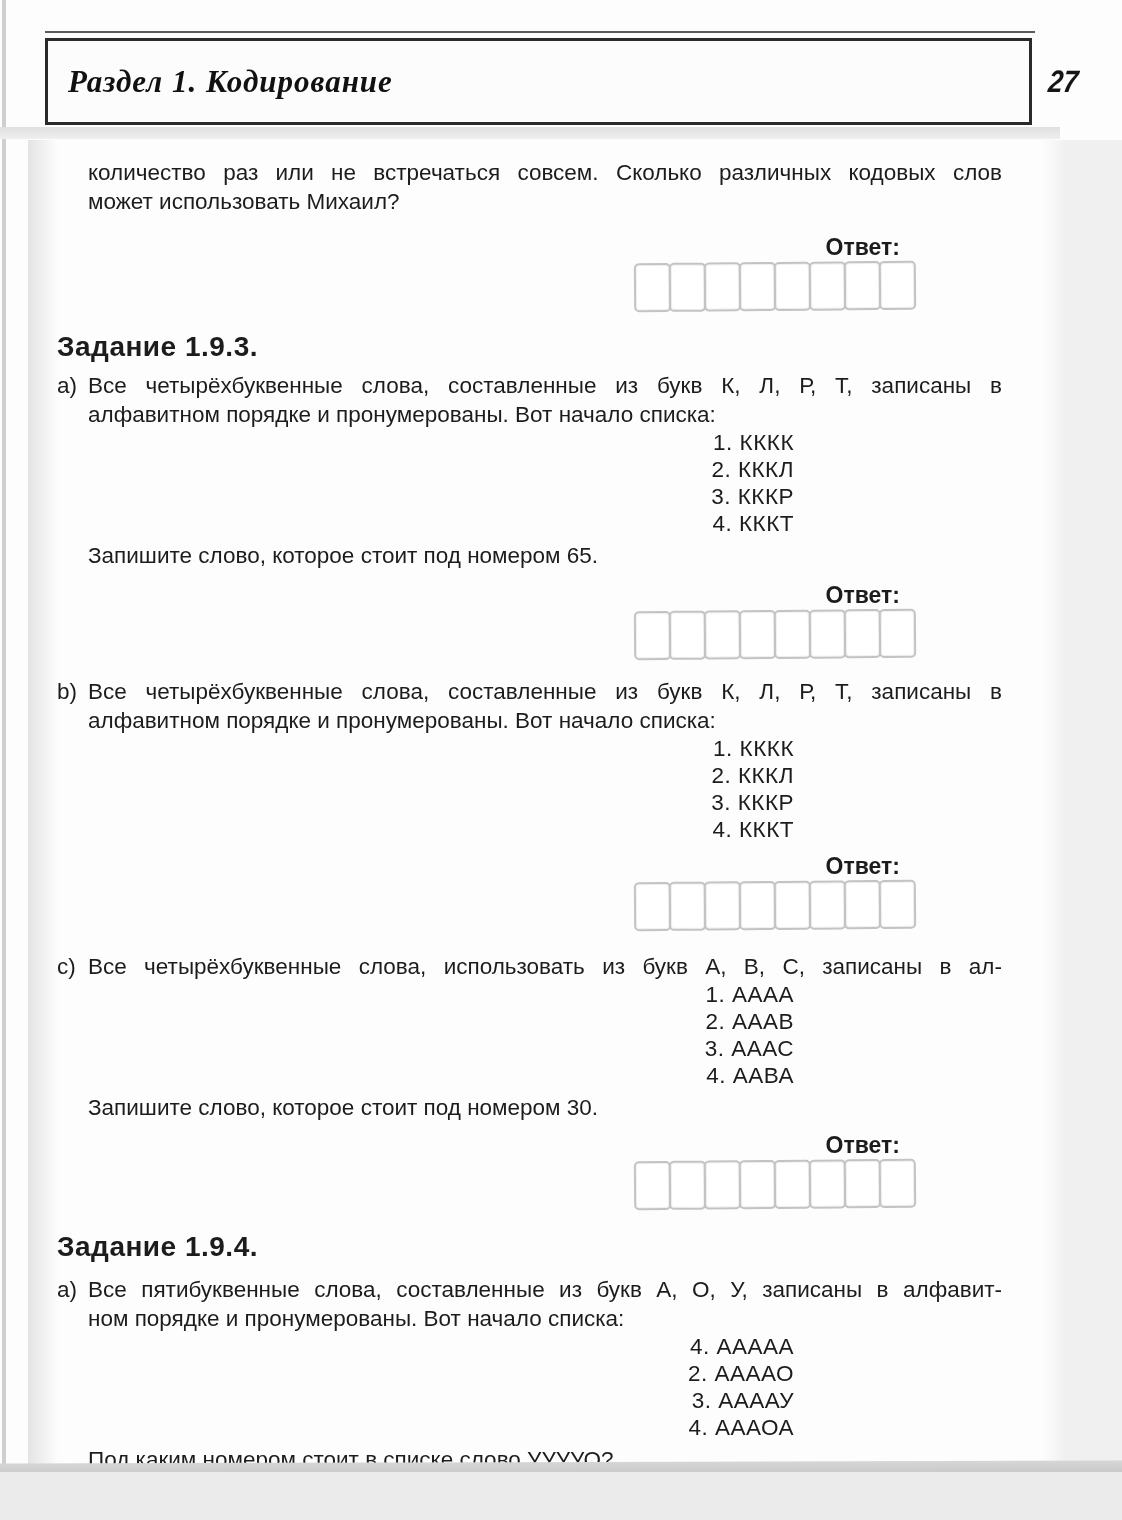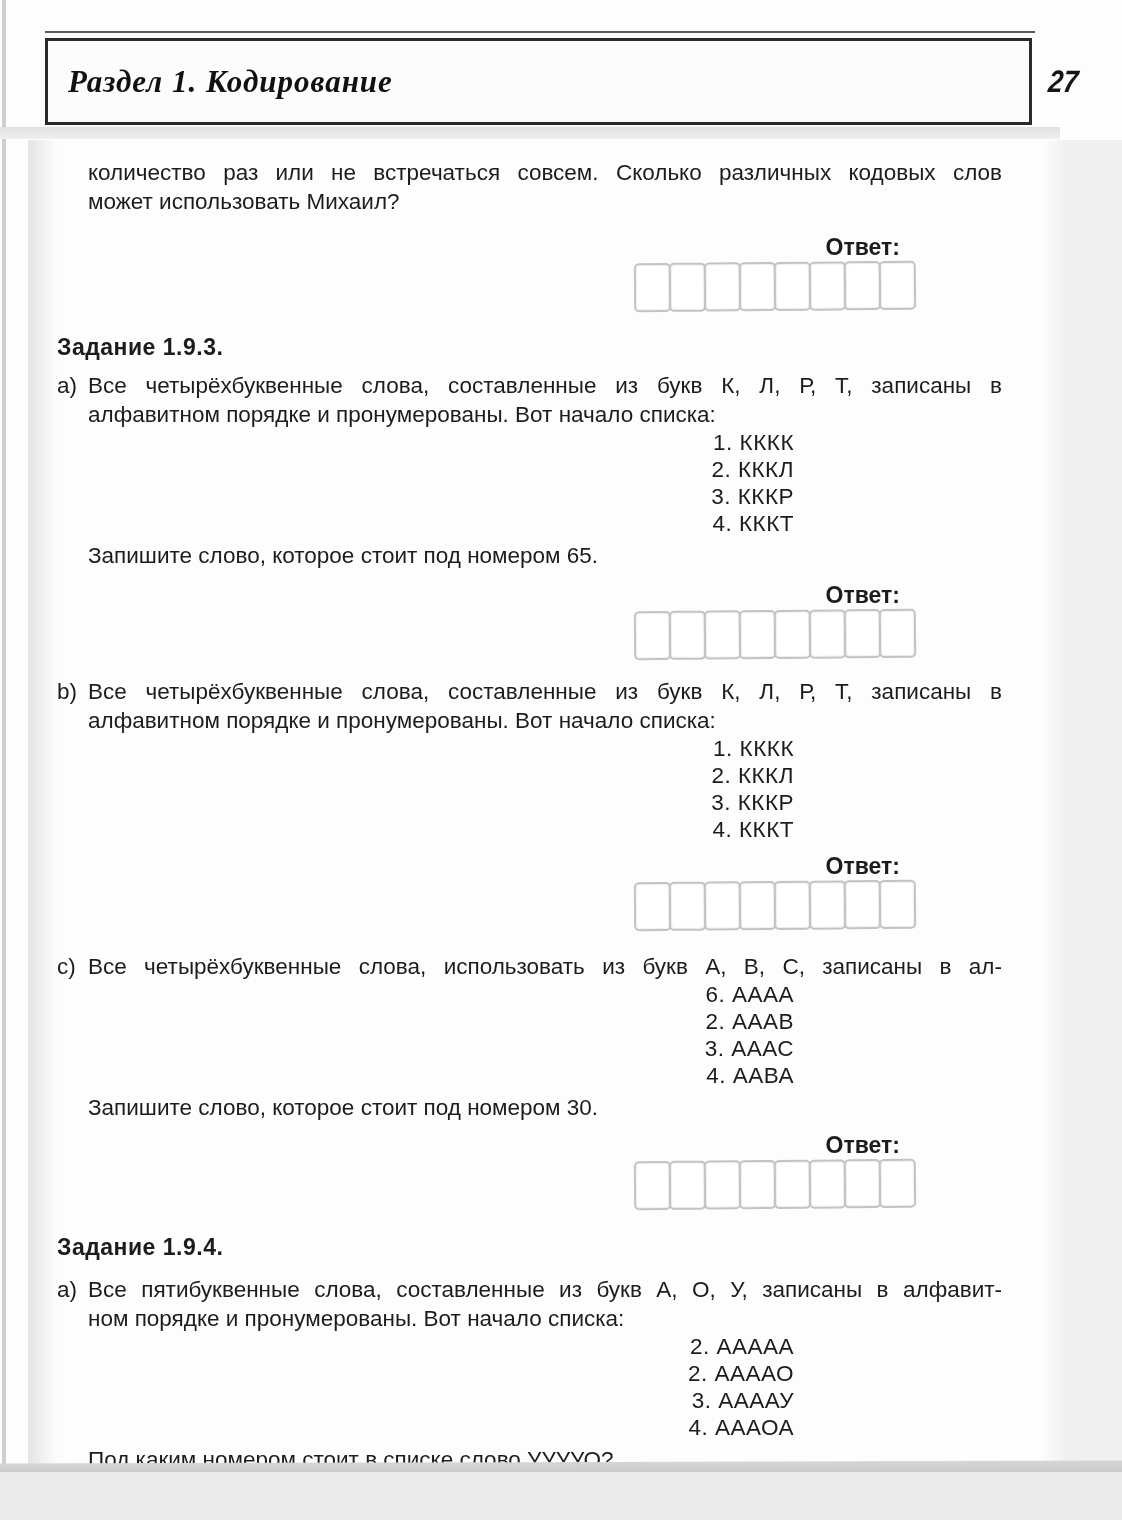--- a/index.html
+++ b/index.html
@@ -66,21 +66,21 @@
   
   .content{position:absolute;left:0;top:140px;width:914px;}
   .para{
     margin:18px 120px 0 88px;width:914px;
     font-size:22.5px;line-height:29px;
   }
   .pline{text-align:justify;text-align-last:justify;}
   .pline.last{text-align:left;text-align-last:left;}
   .task-title{
     margin:22px 0 0 57px;
-    font-size:23px;font-weight:bold;line-height:24px;letter-spacing:.5px;
+    font-size:28px;font-weight:bold;line-height:24px;letter-spacing:.5px;
   }
   .part{
     position:relative;margin-top:12px;
     padding-left:88px;padding-right:120px;
     font-size:22.5px;
   }
   .part-letter{
     position:absolute;left:57px;top:0;
     font-size:22.5px;line-height:29px;
   }
@@ -207,21 +207,21 @@
           <div class="cell"></div>
         </div>
     </div>
 
     <div class="part" style="margin-top:20px;">
       <div class="part-letter">c)</div>
       <div class="para-lines">
         <div class="pline">Все четырёхбуквенные слова, использовать из букв А, В, С, записаны в ал-</div>
       </div>
       <div class="word-list">
-        <div>6. АААА</div>
+        <div>1. АААА</div>
         <div>2. АААВ</div>
         <div>3. АААС</div>
         <div>4. ААВА</div>
       </div>
       <div class="question">Запишите слово, которое стоит под номером 30.</div>
     </div>
 
     <div class="answer-row a3">
       <div class="answer-label">Ответ:</div>
       <div class="cell-strip">
@@ -238,21 +238,21 @@
 
     <div class="task-title" style="margin-top:24px;">Задание 1.9.4.</div>
 
     <div class="part" style="margin-top:16px;">
       <div class="part-letter">a)</div>
       <div class="para-lines">
         <div class="pline">Все пятибуквенные слова, составленные из букв А, О, У, записаны в алфавит-</div>
         <div class="pline last">ном порядке и пронумерованы. Вот начало списка:</div>
       </div>
       <div class="word-list">
-        <div>2. ААААА</div>
+        <div>4. ААААА</div>
         <div>2. ААААО</div>
         <div>3. ААААУ</div>
         <div>4. АААОА</div>
       </div>
       <div class="question">Под каким номером стоит в списке слово УУУУО?</div>
     </div>
 
     <div class="answer-row a4">
       <div class="answer-label">Ответ:</div>
       <div class="cell-strip">

